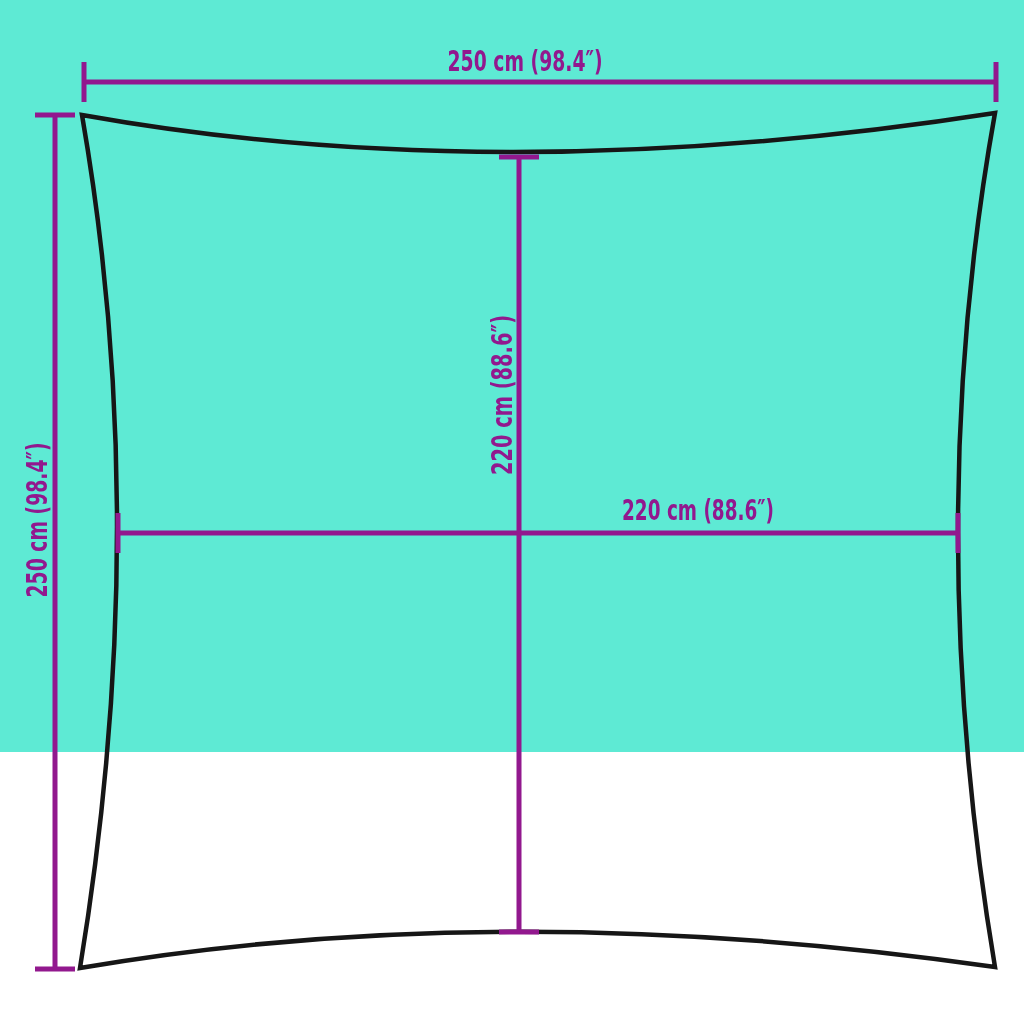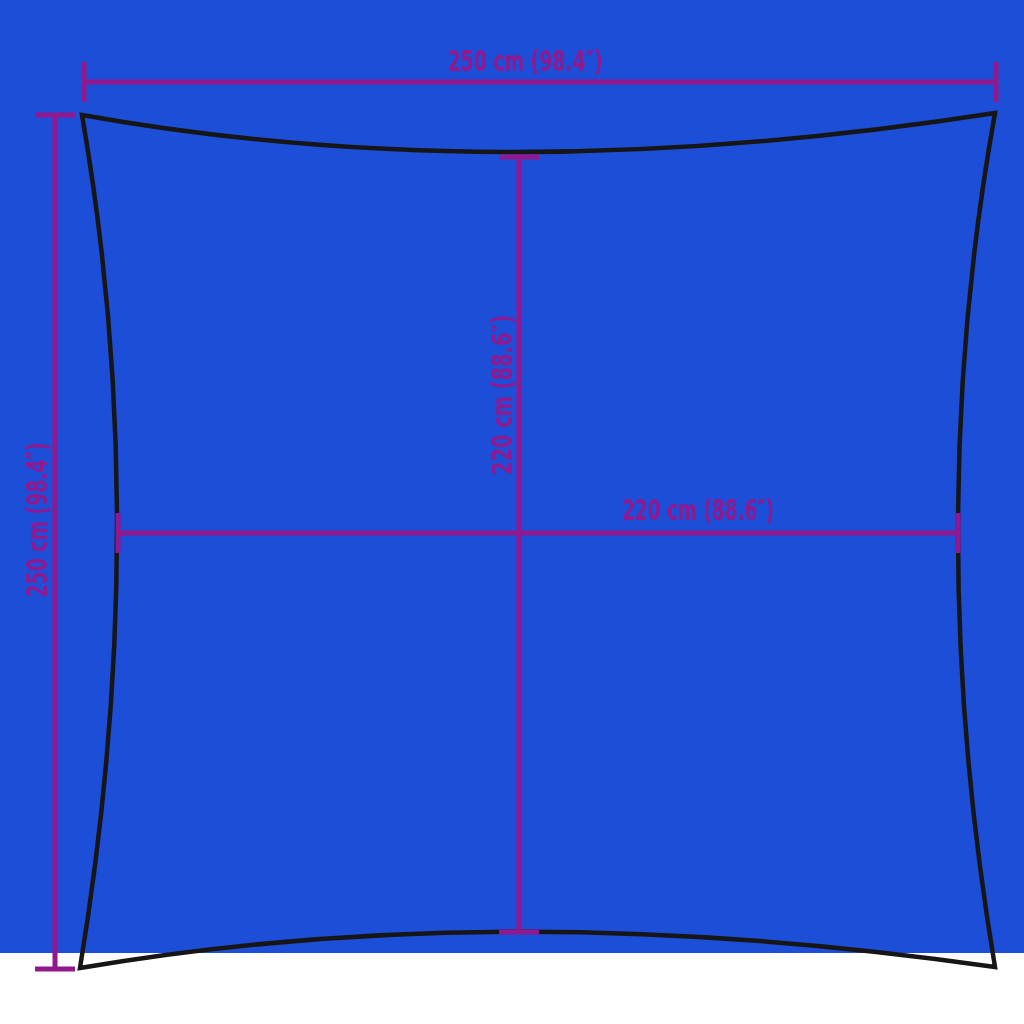--- a/index.html
+++ b/index.html
@@ -6,22 +6,22 @@
     margin: 0;
     padding: 0;
     background: #ffffff;
     width: 1024px;
     height: 1024px;
     overflow: hidden;
   }
   .stage {
     position: relative;
     width: 1024px;
-    height: 953px;
-    background: #1d4ed8;
+    height: 752px;
+    background: #5eead4;
   }
   svg {
     display: block;
     width: 1024px;
     height: 1024px;
   }
   .dim-label {
     font-family: "DejaVu Sans", "Liberation Sans", sans-serif;
     font-weight: bold;
     font-size: 28px;

